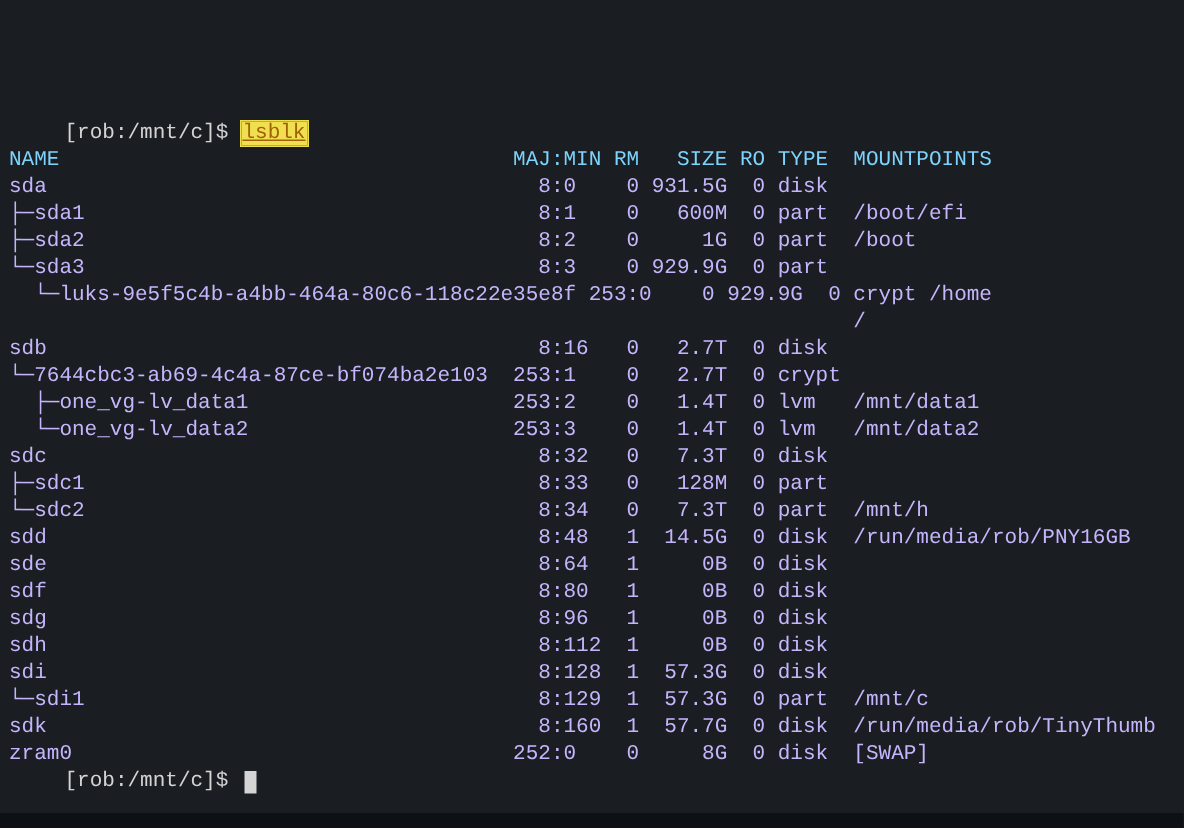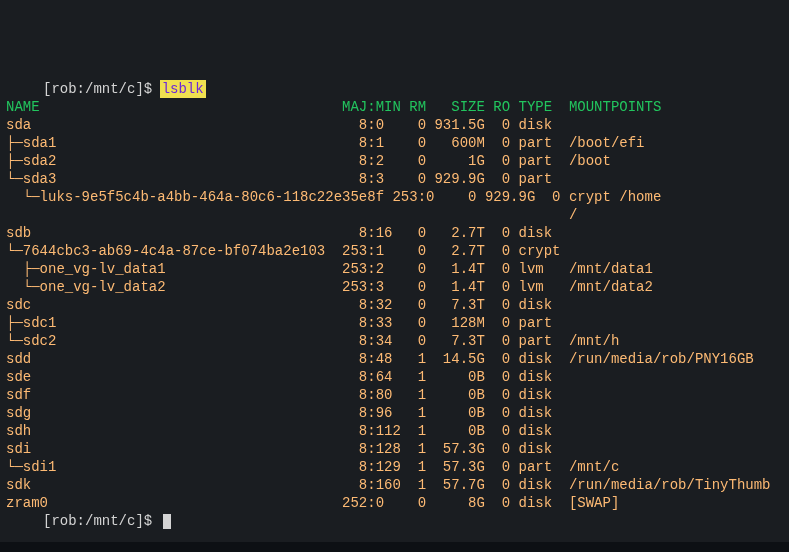--- a/index.html
+++ b/index.html
@@ -11,26 +11,27 @@
       line-height: 18px;
       width: 789px;
       height: 552px;
       padding: 8px 6px;
       white-space: pre;
       overflow: hidden;
     }
     .prompt-user { color: #d4d4d4; margin-left: 37px; }
     .highlight-cmd {
       background: #f0e050;
-      color: #6d28d9;
+      color: #a16207;
       padding: 0 1px;
       outline: 1px solid #f0e050;
+      text-decoration: underline;
     }
-    .header-row { color: #22c55e; font-family: Liberation Mono, monospace; }
-    .row { color: #fdba74; }
+    .header-row { color: #7dd3fc; font-family: Liberation Mono, monospace; }
+    .row { color: #c4b5fd; }
     .cursor {
       display: inline-block;
       width: 8px;
       height: 15px;
       background: #d4d4d4;
       vertical-align: text-bottom;
       margin-left: 2px;
     }
     .line { display: block; }
     .bottom-bar {

